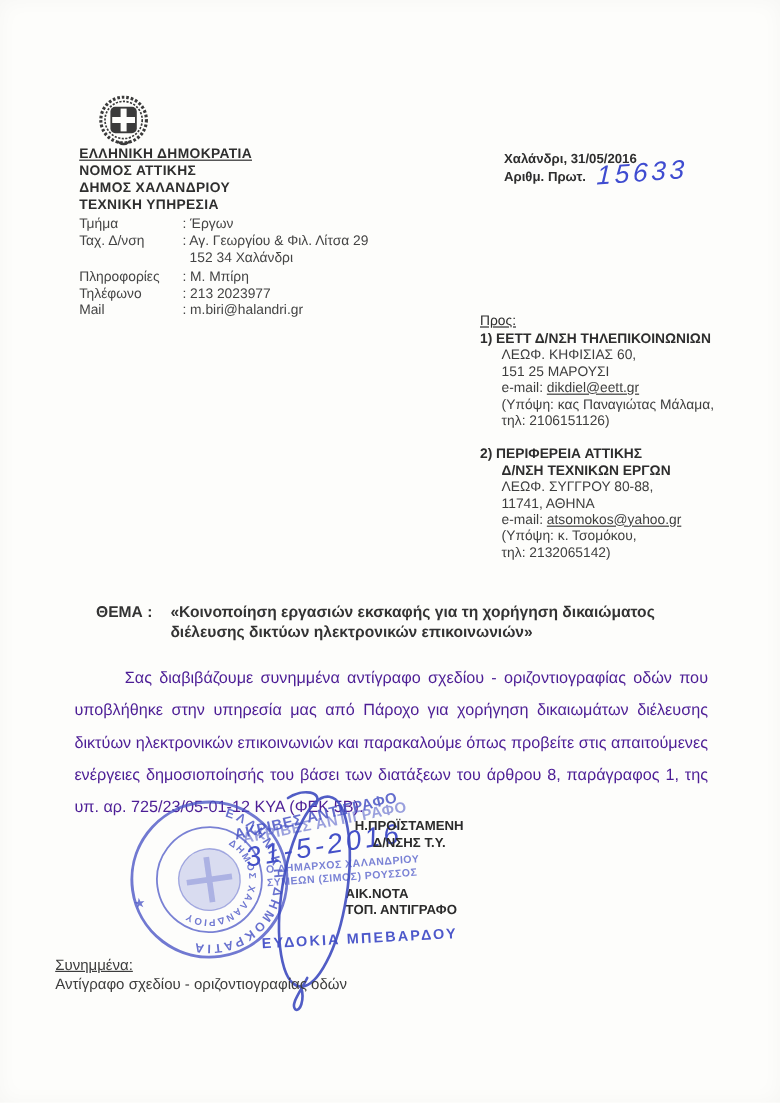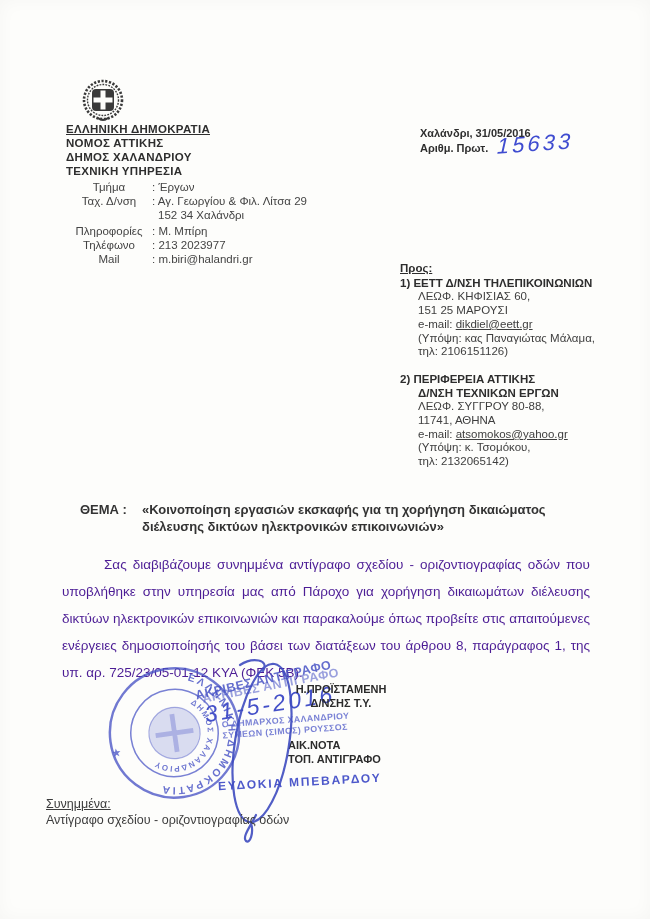--- a/index.html
+++ b/index.html
@@ -15,26 +15,26 @@
   .org-block { position:absolute; left:66px; top:122px; font-size:11.5px; font-weight:bold; color:#2e2e2e; line-height:14px; letter-spacing:0.3px; }
   .org-block .u { text-decoration:underline; }
   .date-block { position:absolute; left:420px; top:126px; font-size:11px; font-weight:bold; color:#2e2e2e; line-height:14.5px; }
   .proto-number {
     position:absolute; left:497px; top:131px; font-size:22px; color:#3f4cd0;
     transform:rotate(-4deg) skewX(-6deg); letter-spacing:3px; font-style:italic;
   }
   
   .contact { position:absolute; left:66px; top:181px; font-size:11.5px; line-height:13.8px; color:#444; }
   .contact .row { display:flex; }
-  .contact .lbl { width:86px; flex:0 0 86px;text-align:center; }
+  .contact .lbl { width:86px; flex:0 0 86px; }
   .contact .cont { padding-left:92px; }
   .contact .gap { height:3px; }
   
   .pros { position:absolute; left:400px; top:262px; width:240px; font-size:11.5px; line-height:13.7px; color:#3e3e3e; }
-  .pros .pros-label { font-weight:bold; text-decoration:underline; color:#2d2d2d; margin-bottom:1px; }
+  .pros .pros-label { font-weight:normal; text-decoration:underline; color:#2d2d2d; margin-bottom:1px; }
   .pros .r-title { font-weight:bold; color:#2d2d2d; }
   .pros .ind { padding-left:18px; }
   .pros .email-link { text-decoration:underline; color:#3e3e3e; }
   .pros .spacer { height:14px; }
   
   .subject { position:absolute; left:80px; top:501px; width:510px; display:flex; font-size:13px; font-weight:bold; color:#333; line-height:17px; }
   .subject .s-label { flex:0 0 62px; }
   .subject .s-text { width:448px; }
   
   .body-par {

